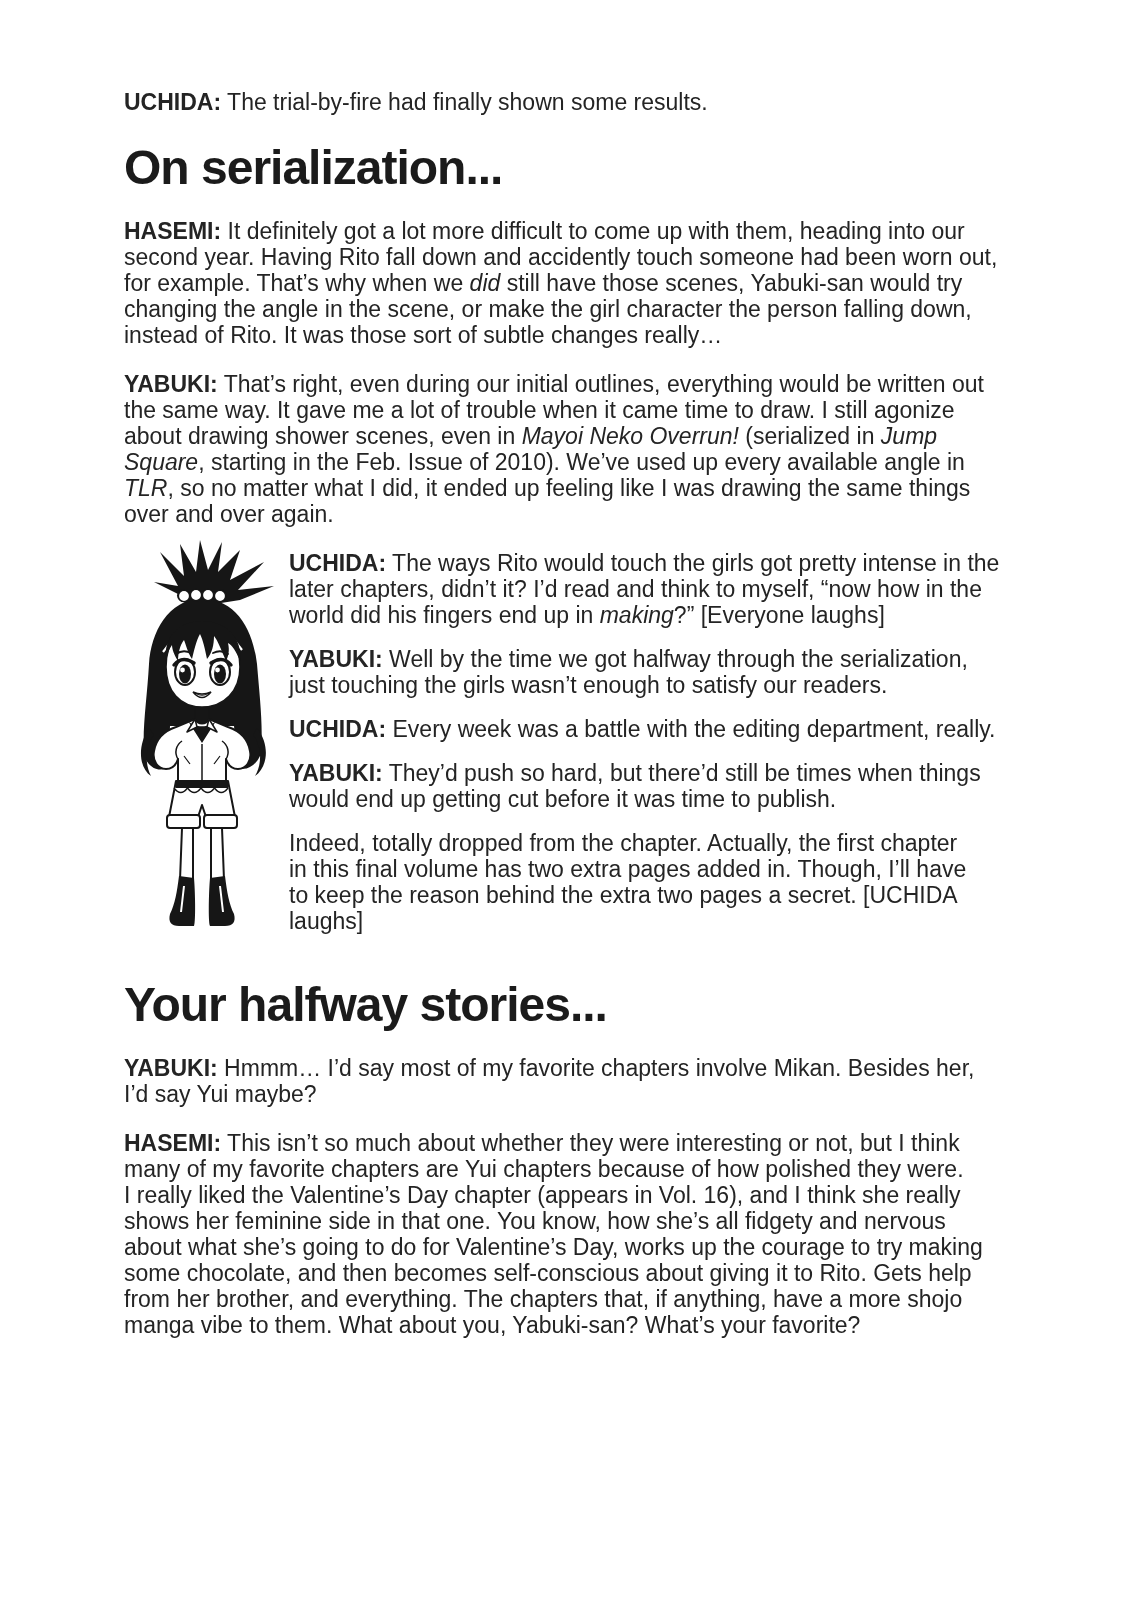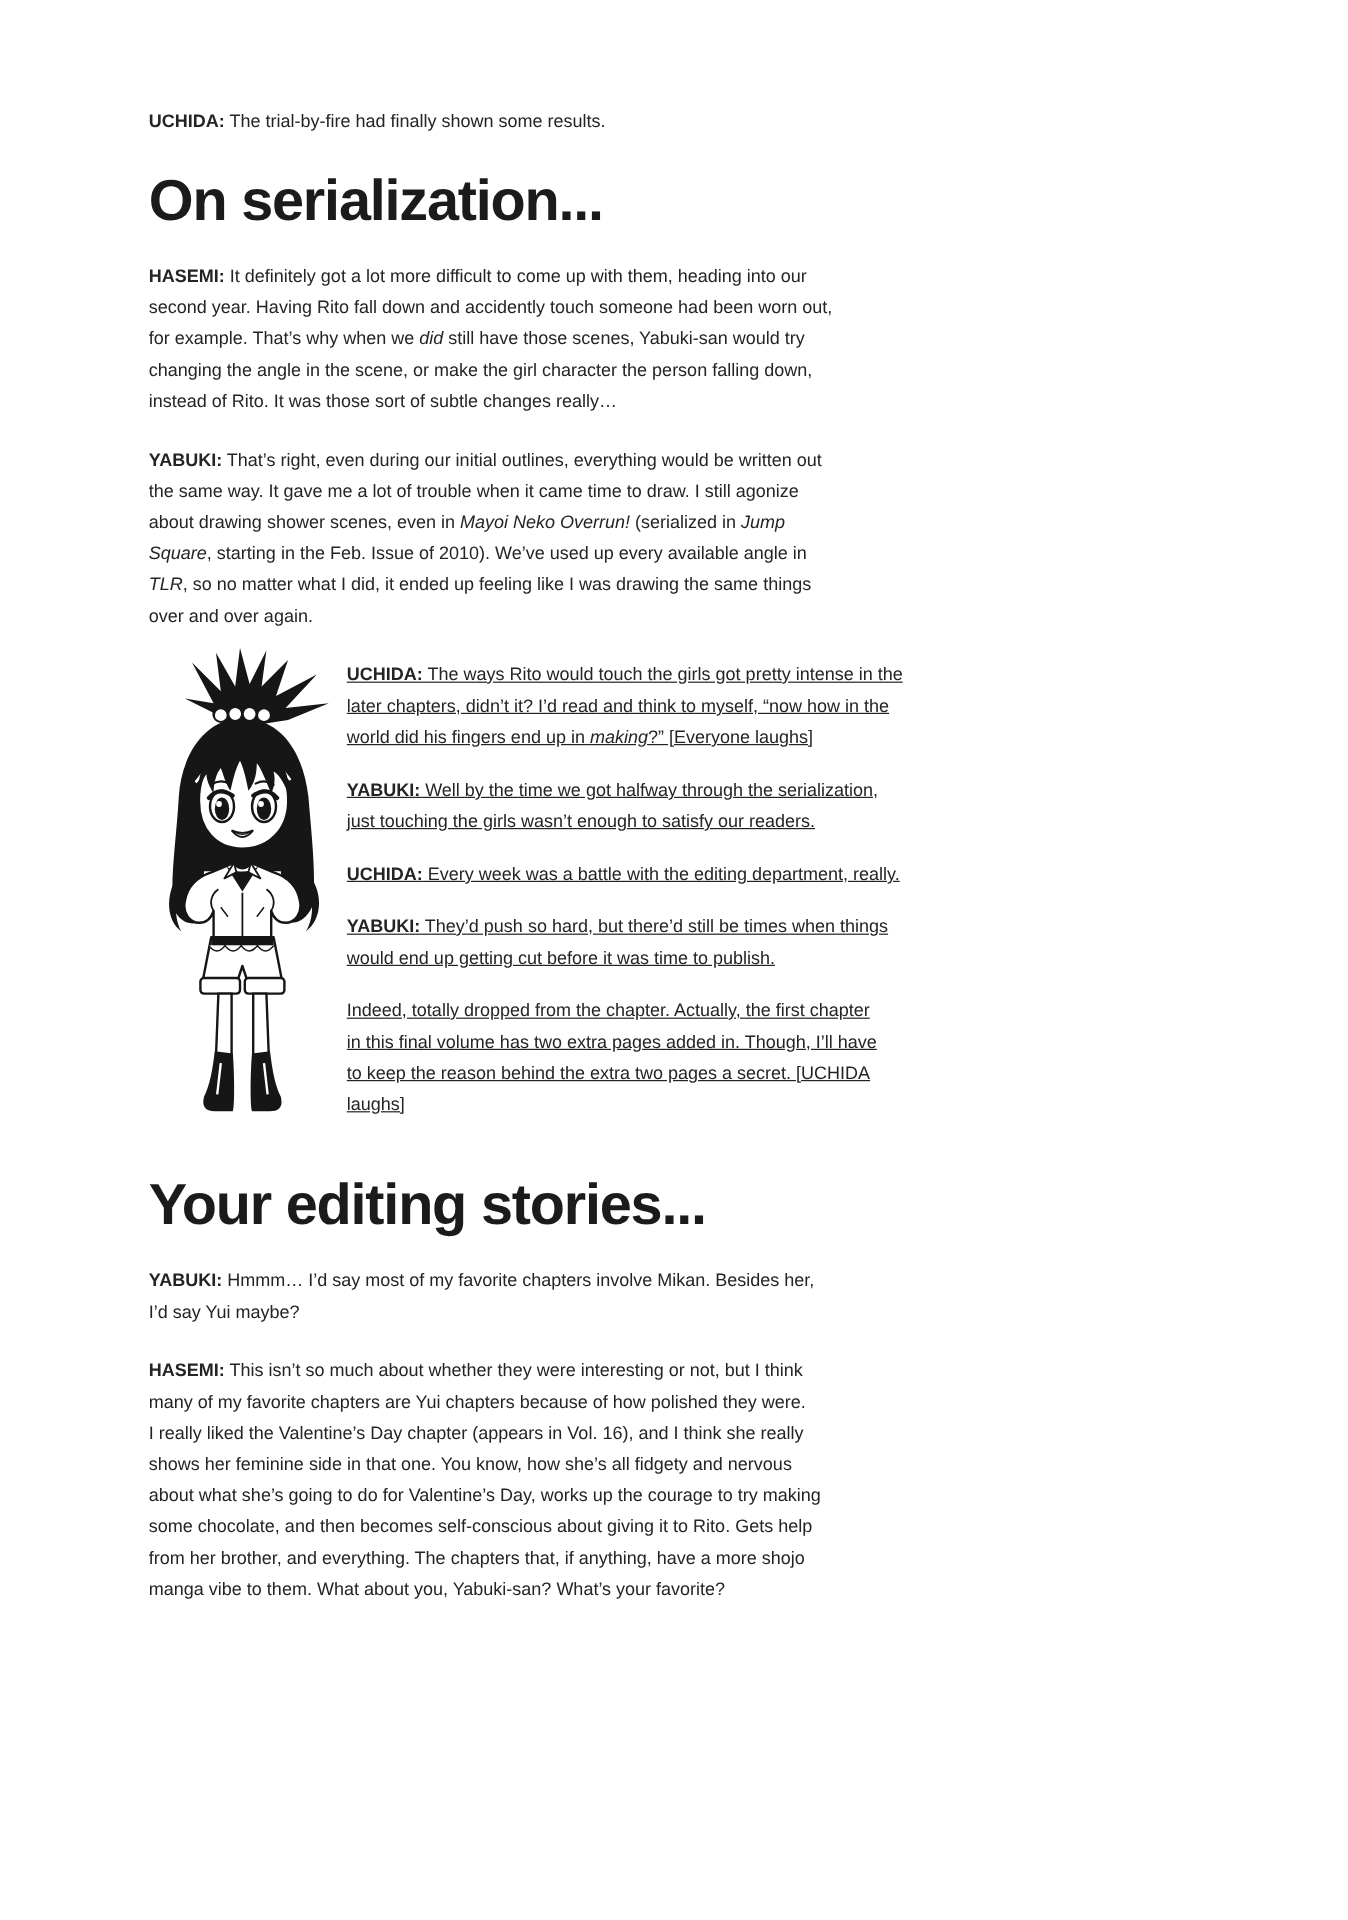--- a/index.html
+++ b/index.html
@@ -5,41 +5,41 @@
   * { margin: 0; padding: 0; box-sizing: border-box; }
   html, body { background: #ffffff; }
   body {
     width: 1123px; height: 1600px;
     position: relative; overflow: hidden;
     font-family: "Liberation Sans", "DejaVu Sans", sans-serif;
     color: #242424;
   }
   .page { padding: 89px 40px 0 124px; }
   .para {
-    font-size: 15px;
+    font-size: 23px;
     line-height: 26px;
     margin: 0 0 23px 0;
     white-space: pre-line;
     color: #242424;
   }
   .para b { font-weight: 700; }
   .para i { font-style: italic; }
   .heading {
     font-size: 48px;
     line-height: 44px;
     font-weight: 700;
     letter-spacing: -1px;
     color: #1b1b1b;
     margin: 31px 0 28px 0;
   }
   .figure-row { display: flex; align-items: flex-start; margin: 0 0 0 0; }
   .figure { flex: 0 0 165px; }
   .figure svg { display: block; margin: -10px 0 0 12px; }
   .figure-text { flex: 1 1 auto; }
-  .figure-text .para { margin-bottom: 18px; text-decoration: underline; }
+  .figure-text .para { margin-bottom: 18px; }
 </style>
 </head>
 <body>
 
 <div class="page">
 
   <p class="para"><b>UCHIDA:</b> The trial-by-fire had finally shown some results.</p>
 
   <h1 class="heading">On serialization...</h1>
 
@@ -135,21 +135,21 @@
       <p class="para"><b>UCHIDA:</b> Every week was a battle with the editing department, really.</p>
       <p class="para"><b>YABUKI:</b> They’d push so hard, but there’d still be times when things
 would end up getting cut before it was time to publish.</p>
       <p class="para">Indeed, totally dropped from the chapter. Actually, the first chapter
 in this final volume has two extra pages added in. Though, I’ll have
 to keep the reason behind the extra two pages a secret. [UCHIDA
 laughs]</p>
     </div>
   </div>
 
-  <h1 class="heading">Your editing stories...</h1>
+  <h1 class="heading">Your halfway stories...</h1>
 
   <p class="para"><b>YABUKI:</b> Hmmm… I’d say most of my favorite chapters involve Mikan. Besides her,
 I’d say Yui maybe?</p>
   <p class="para"><b>HASEMI:</b> This isn’t so much about whether they were interesting or not, but I think
 many of my favorite chapters are Yui chapters because of how polished they were.
 I really liked the Valentine’s Day chapter (appears in Vol. 16), and I think she really
 shows her feminine side in that one. You know, how she’s all fidgety and nervous
 about what she’s going to do for Valentine’s Day, works up the courage to try making
 some chocolate, and then becomes self-conscious about giving it to Rito. Gets help
 from her brother, and everything. The chapters that, if anything, have a more shojo

